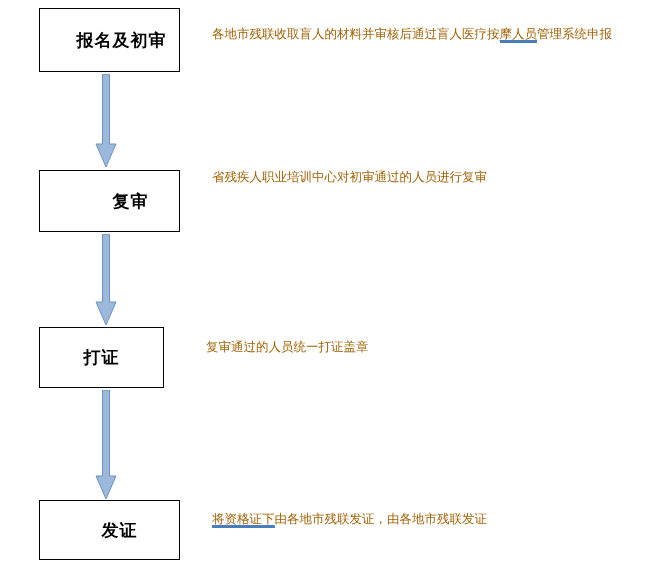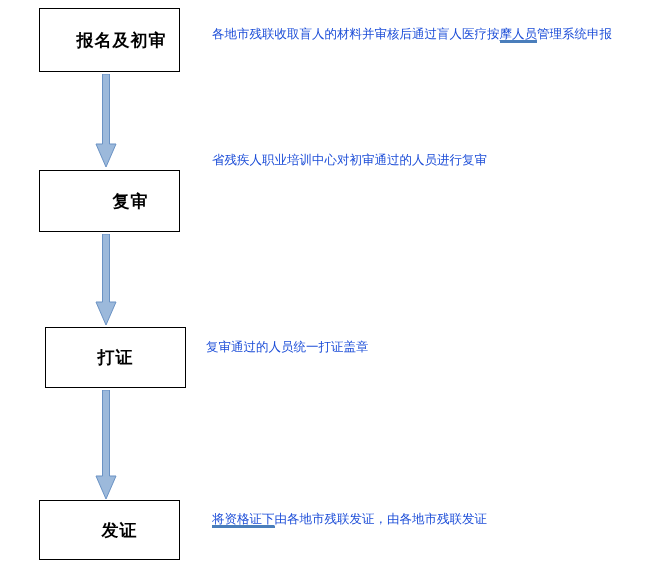--- a/index.html
+++ b/index.html
@@ -46,21 +46,21 @@
   .arrow {
     position: absolute;
   }
   .arrow svg { display: block; }
 
   
   .desc {
     position: absolute;
     font-family: "DejaVu Sans", "Liberation Sans", sans-serif;
     font-size: 12.5px;
-    color: #1d4ed8;
+    color: #a16207;
     line-height: 1.35;
     white-space: nowrap;
   }
   .desc .flagged {
     text-decoration: underline;
     text-decoration-color: #4a7ebb;
     text-decoration-thickness: 1px;
     text-underline-offset: 2px;
   }
   .desc .flagged-double {
@@ -85,31 +85,31 @@
   <div class="arrow" style="left:94px; top:74px; width:24px; height:94px;">
     <svg width="24" height="94" viewBox="0 0 24 94">
       <polygon points="8.5,0 15.5,0 15.5,70 22,70 12,93 2,70 8.5,70" fill="#9cb9db" stroke="#6a92c4" stroke-width="1"></polygon>
     </svg>
   </div>
 
   <div class="proc-box" style="left:39px; top:170px; width:141px; height:62px;padding-left:42px;">
     <span class="proc-box-label">复审</span>
   </div>
 
-  <div class="desc" style="left:212px; top:152px;">
+  <div class="desc" style="left:212px; top:169px;">
     <span>省残疾人职业培训中心对初审通过的人员进行复审</span>
   </div>
 
   <div class="arrow" style="left:94px; top:234px; width:24px; height:92px;">
     <svg width="24" height="92" viewBox="0 0 24 92">
       <polygon points="8.5,0 15.5,0 15.5,68 22,68 12,91 2,68 8.5,68" fill="#9cb9db" stroke="#6a92c4" stroke-width="1"></polygon>
     </svg>
   </div>
 
-  <div class="proc-box" style="left:45px; top:327px; width:141px; height:61px;">
+  <div class="proc-box" style="left:39px; top:327px; width:125px; height:61px;">
     <span class="proc-box-label">打证</span>
   </div>
 
   <div class="desc" style="left:206px; top:339px;">
     <span>复审通过的人员统一打证盖章</span>
   </div>
 
   <div class="arrow" style="left:94px; top:390px; width:24px; height:110px;">
     <svg width="24" height="110" viewBox="0 0 24 110">
       <polygon points="8.5,0 15.5,0 15.5,86 22,86 12,109 2,86 8.5,86" fill="#9cb9db" stroke="#6a92c4" stroke-width="1"></polygon>

